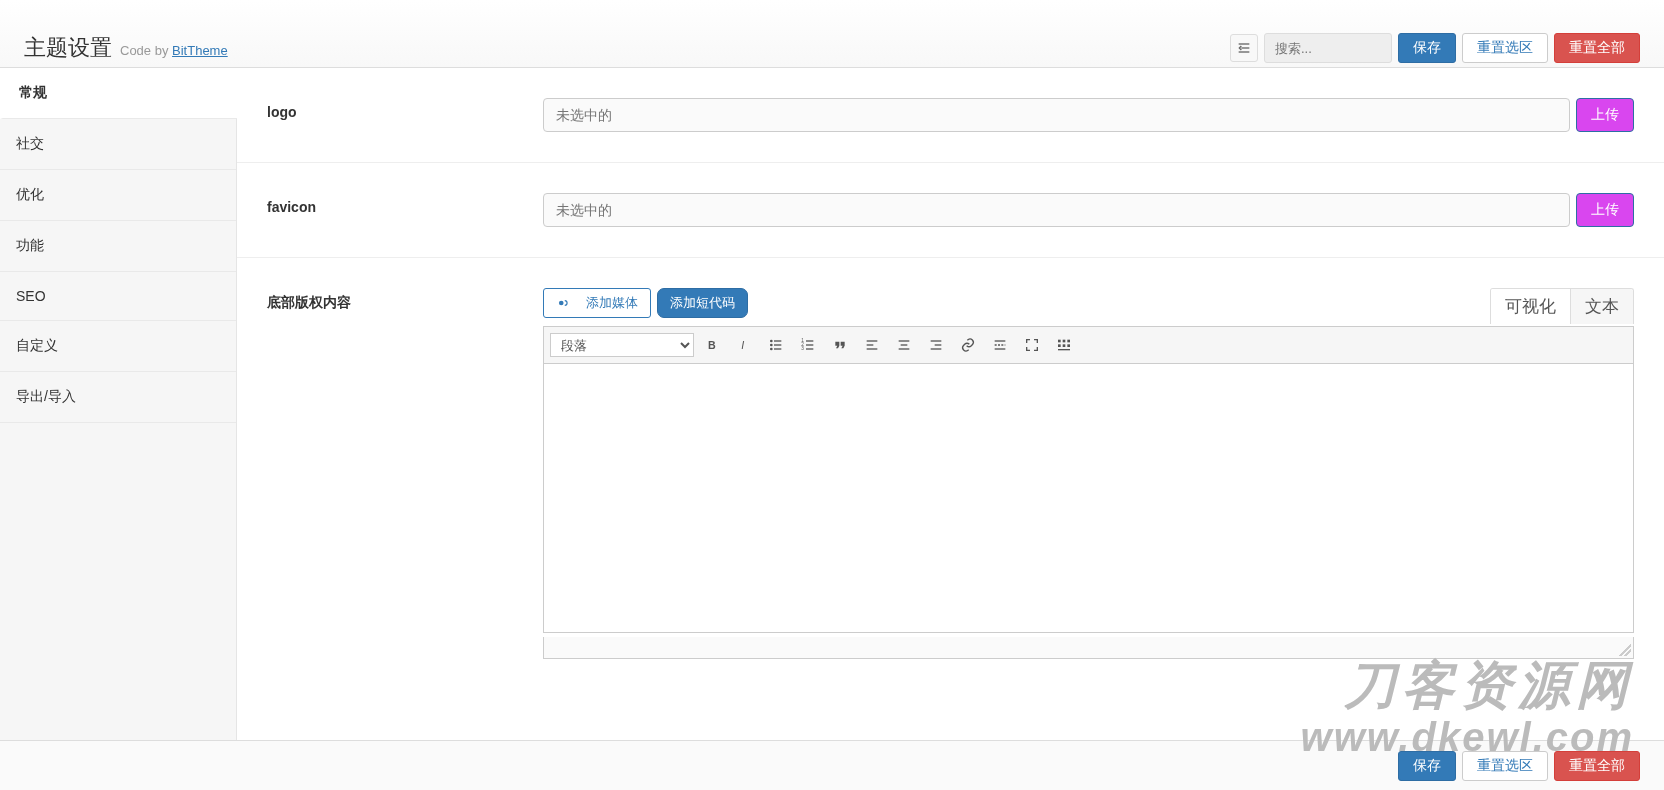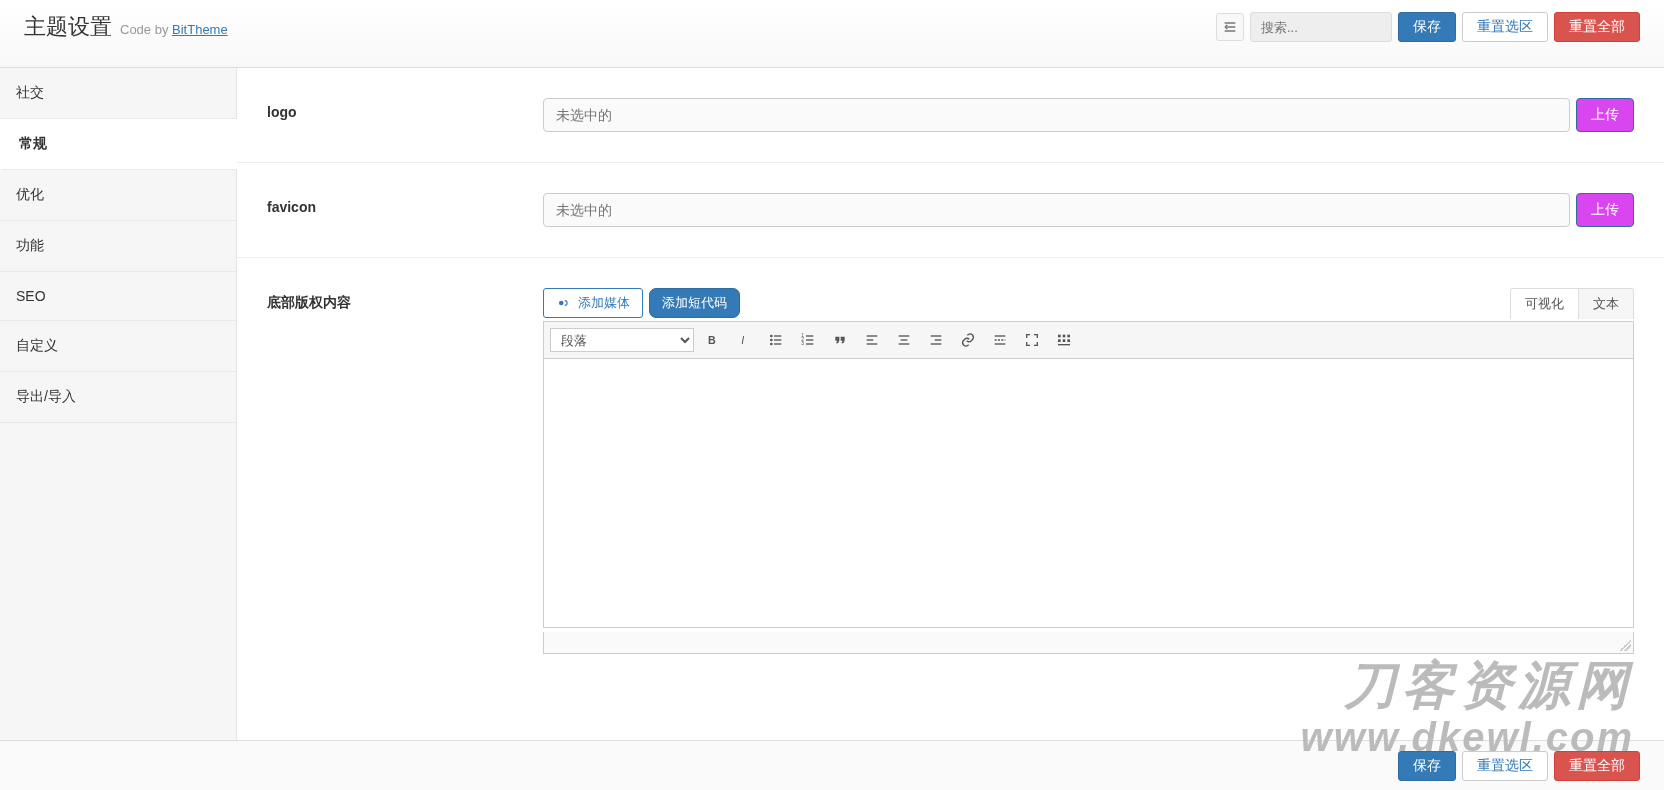--- a/index.html
+++ b/index.html
@@ -1,47 +1,47 @@
 <!DOCTYPE html>
 <html><head>
 <meta charset="utf-8">
 <style>
   * { box-sizing: border-box; margin: 0; padding: 0; }
   body { font-family: -apple-system, BlinkMacSystemFont, "Segoe UI", Helvetica, Arial, sans-serif; font-size: 14px; color: #333; background: #fff; }
-  .header { display: flex; align-items: flex-start; justify-content: space-between; height: 68px; padding: 12px 24px; border-bottom: 1px solid #ddd; background: linear-gradient(#fff, #f8f8f8); }
+  .header { display: flex; align-items: flex-end; justify-content: space-between; height: 68px; padding: 4px 24px; border-bottom: 1px solid #ddd; background: linear-gradient(#fff, #f8f8f8); }
   .header-left { display: flex; align-items: baseline; gap: 8px; }
   .page-title { font-size: 22px; font-weight: 500; color: #333; }
   .code-by { font-size: 13px; color: #999; }
   .code-by a { color: #337ab7; }
   .header-right { display: flex; align-items: center; gap: 6px; }
   .icon-btn { width: 28px; height: 28px; display: inline-flex; align-items: center; justify-content: center; border: 1px solid #ddd; border-radius: 3px; background: #f8f8f8; cursor: pointer; color: #666; }
-  .search-input { width: 142px; height: 30px; padding: 4px 10px; border: 1px solid #ddd; border-radius: 3px; background: #eee; color: #0369a1; font-size: 13px; }
+  .search-input { width: 128px; height: 30px; padding: 4px 10px; border: 1px solid #ddd; border-radius: 3px; background: #eee; color: #0369a1; font-size: 13px; }
   .btn { height: 30px; padding: 0 14px; border: 1px solid transparent; border-radius: 3px; font-size: 14px; cursor: pointer; display: inline-flex; align-items: center; }
   .btn-primary { background: #337ab7; border-color: #2e6da4; color: #fff; }
   .btn-default { background: #fff; border-color: #ccc; color: #337ab7; }
   .btn-danger { background: #d9534f; border-color: #d43f3a; color: #fff; }
 
   .layout { display: flex; min-height: calc(100vh - 68px - 50px); }
   .sidebar { width: 237px; background: #f6f6f6; border-right: 1px solid #e5e5e5; }
   .sidebar-item { padding: 16px 16px; cursor: pointer; font-size: 14px; color: #333; border-bottom: 1px solid #e9e9e9; }
   .sidebar-item.active { background: #fff; font-weight: 600; border-left: 3px solid #fff; margin-right: -1px; }
   .content { flex: 1; background: #fff; }
   .field-row { display: flex; padding: 30px 30px; border-bottom: 1px solid #eee; }
   .field-label { width: 276px; font-weight: 600; font-size: 14px; color: #333; padding-top: 6px; }
   .field-body { flex: 1; }
   .upload-row { display: flex; gap: 6px; }
   .upload-input { flex: 1; height: 34px; padding: 6px 12px; border: 1px solid #ccc; border-radius: 4px; background: #fafafa; color: #999; font-size: 14px; }
   .upload-btn { background: #d946ef; border: 1px solid #2e6da4; color: #fff; border-radius: 4px; padding: 4px 14px; height: 34px; cursor: pointer; font-size: 14px; }
 
   .editor-top { display: flex; justify-content: space-between; align-items: flex-start; }
   .editor-top-left { display: flex; gap: 6px; }
-  .add-media-btn { display: inline-flex; align-items: center; gap: 8px; height: 30px; padding: 0 12px; border: 1px solid #337ab7; border-radius: 3px; background: #fff; color: #337ab7; cursor: pointer; font-size: 13px; }
+  .add-media-btn { display: inline-flex; align-items: center; gap: 16px; height: 30px; padding: 0 12px; border: 1px solid #337ab7; border-radius: 3px; background: #fff; color: #337ab7; cursor: pointer; font-size: 13px; }
   .add-shortcode-btn { height: 30px; padding: 0 12px; border: 1px solid #2e6da4; border-radius: 7px; background: #337ab7; color: #fff; cursor: pointer; font-size: 13px; }
   .editor-tabs { display: flex; border: 1px solid #ddd; border-bottom: none; border-radius: 3px 3px 0 0; overflow: hidden; }
-  .editor-tab { padding: 6px 14px; background: #f6f6f6; border-left: 1px solid #ddd; cursor: pointer; font-size: 13px; color: #555; }
+  .editor-tab { padding: 6px 14px; background: #f6f6f6; border-left: 1px solid #ddd; cursor: pointer; font-size: 17px; color: #555; }
   .editor-tab:first-child { border-left: none; }
   .editor-tab.active { background: #fff; }
   .editor-toolbar { display: flex; align-items: center; gap: 4px; border: 1px solid #ccc; border-bottom: none; background: #f6f6f6; padding: 6px; margin-top: 2px; }
   .format-select { height: 24px; width: 144px; border: 1px solid #ccc; background: #fff; font-size: 13px; padding: 0 6px; cursor: pointer; color:#555;}
   .tb-btn { width: 28px; height: 24px; display: inline-flex; align-items: center; justify-content: center; cursor: pointer; color: #555; border-radius: 2px; }
   .tb-btn svg { width: 16px; height: 16px; }
   .editor-body { border: 1px solid #ccc; height: 270px; background: #fff; margin-bottom: 4px; }
   .editor-status { border: 1px solid #ccc; border-top: none; height: 22px; background: #fafafa; position: relative; }
   .editor-status .grip { position: absolute; right: 2px; bottom: 2px; width: 12px; height: 12px; background: linear-gradient(135deg, transparent 50%, #ccc 50%, #ccc 60%, transparent 60%, transparent 70%, #ccc 70%, #ccc 80%, transparent 80%); }
 
@@ -72,22 +72,22 @@
     </button>
     <input class="search-input" type="text" placeholder="搜索..." style="">
     <button class="btn btn-primary">保存</button>
     <button class="btn btn-default">重置选区</button>
     <button class="btn btn-danger">重置全部</button>
   </div>
 </div>
 
 <div class="layout">
   <div class="sidebar">
+    <div class="sidebar-item active"><span>常规</span></div>
     <div class="sidebar-item"><span>社交</span></div>
-    <div class="sidebar-item active"><span>常规</span></div>
     <div class="sidebar-item"><span>优化</span></div>
     <div class="sidebar-item"><span>功能</span></div>
     <div class="sidebar-item"><span>SEO</span></div>
     <div class="sidebar-item"><span>自定义</span></div>
     <div class="sidebar-item"><span>导出/导入</span></div>
   </div>
 
   <div class="content">
     <div class="field-row">
       <div class="field-label">logo</div>

